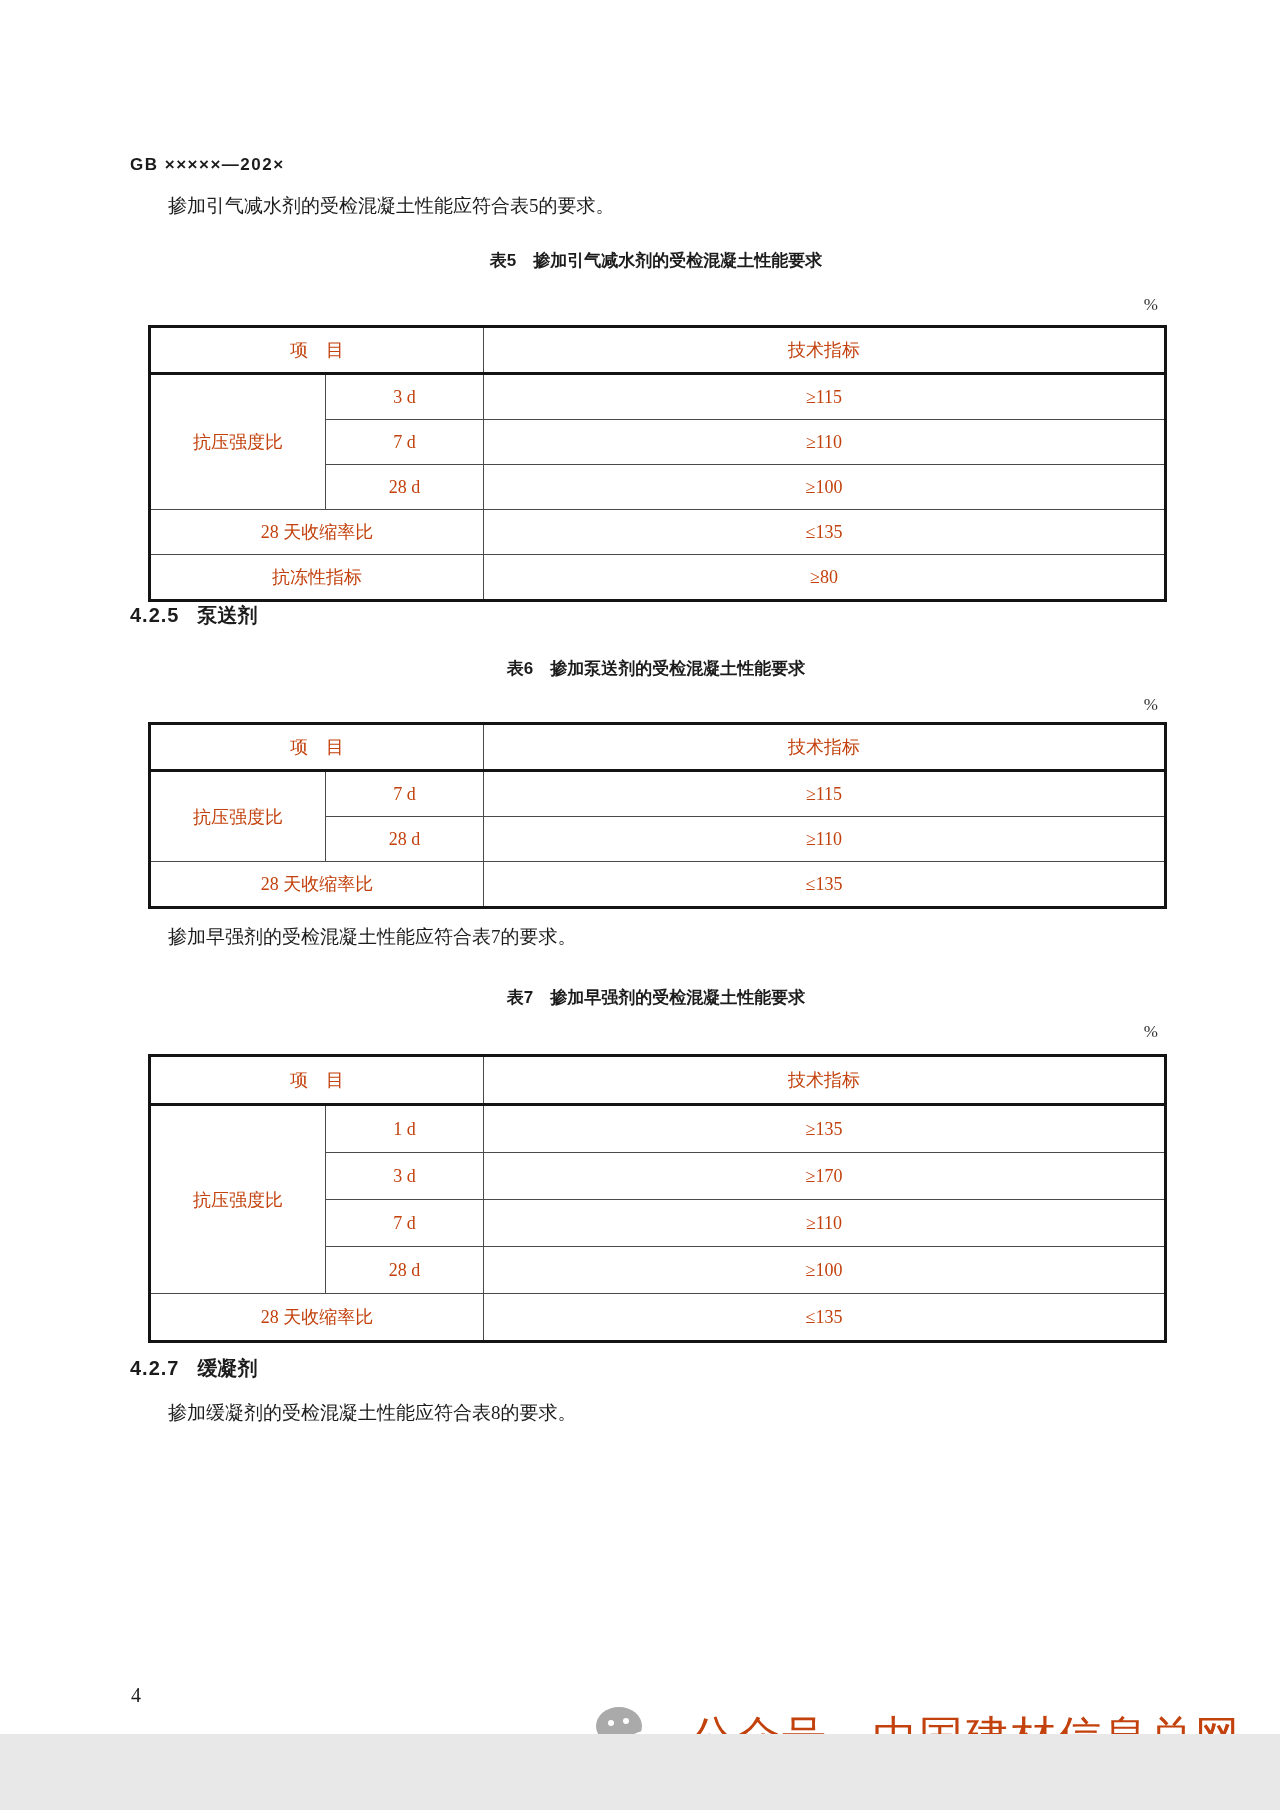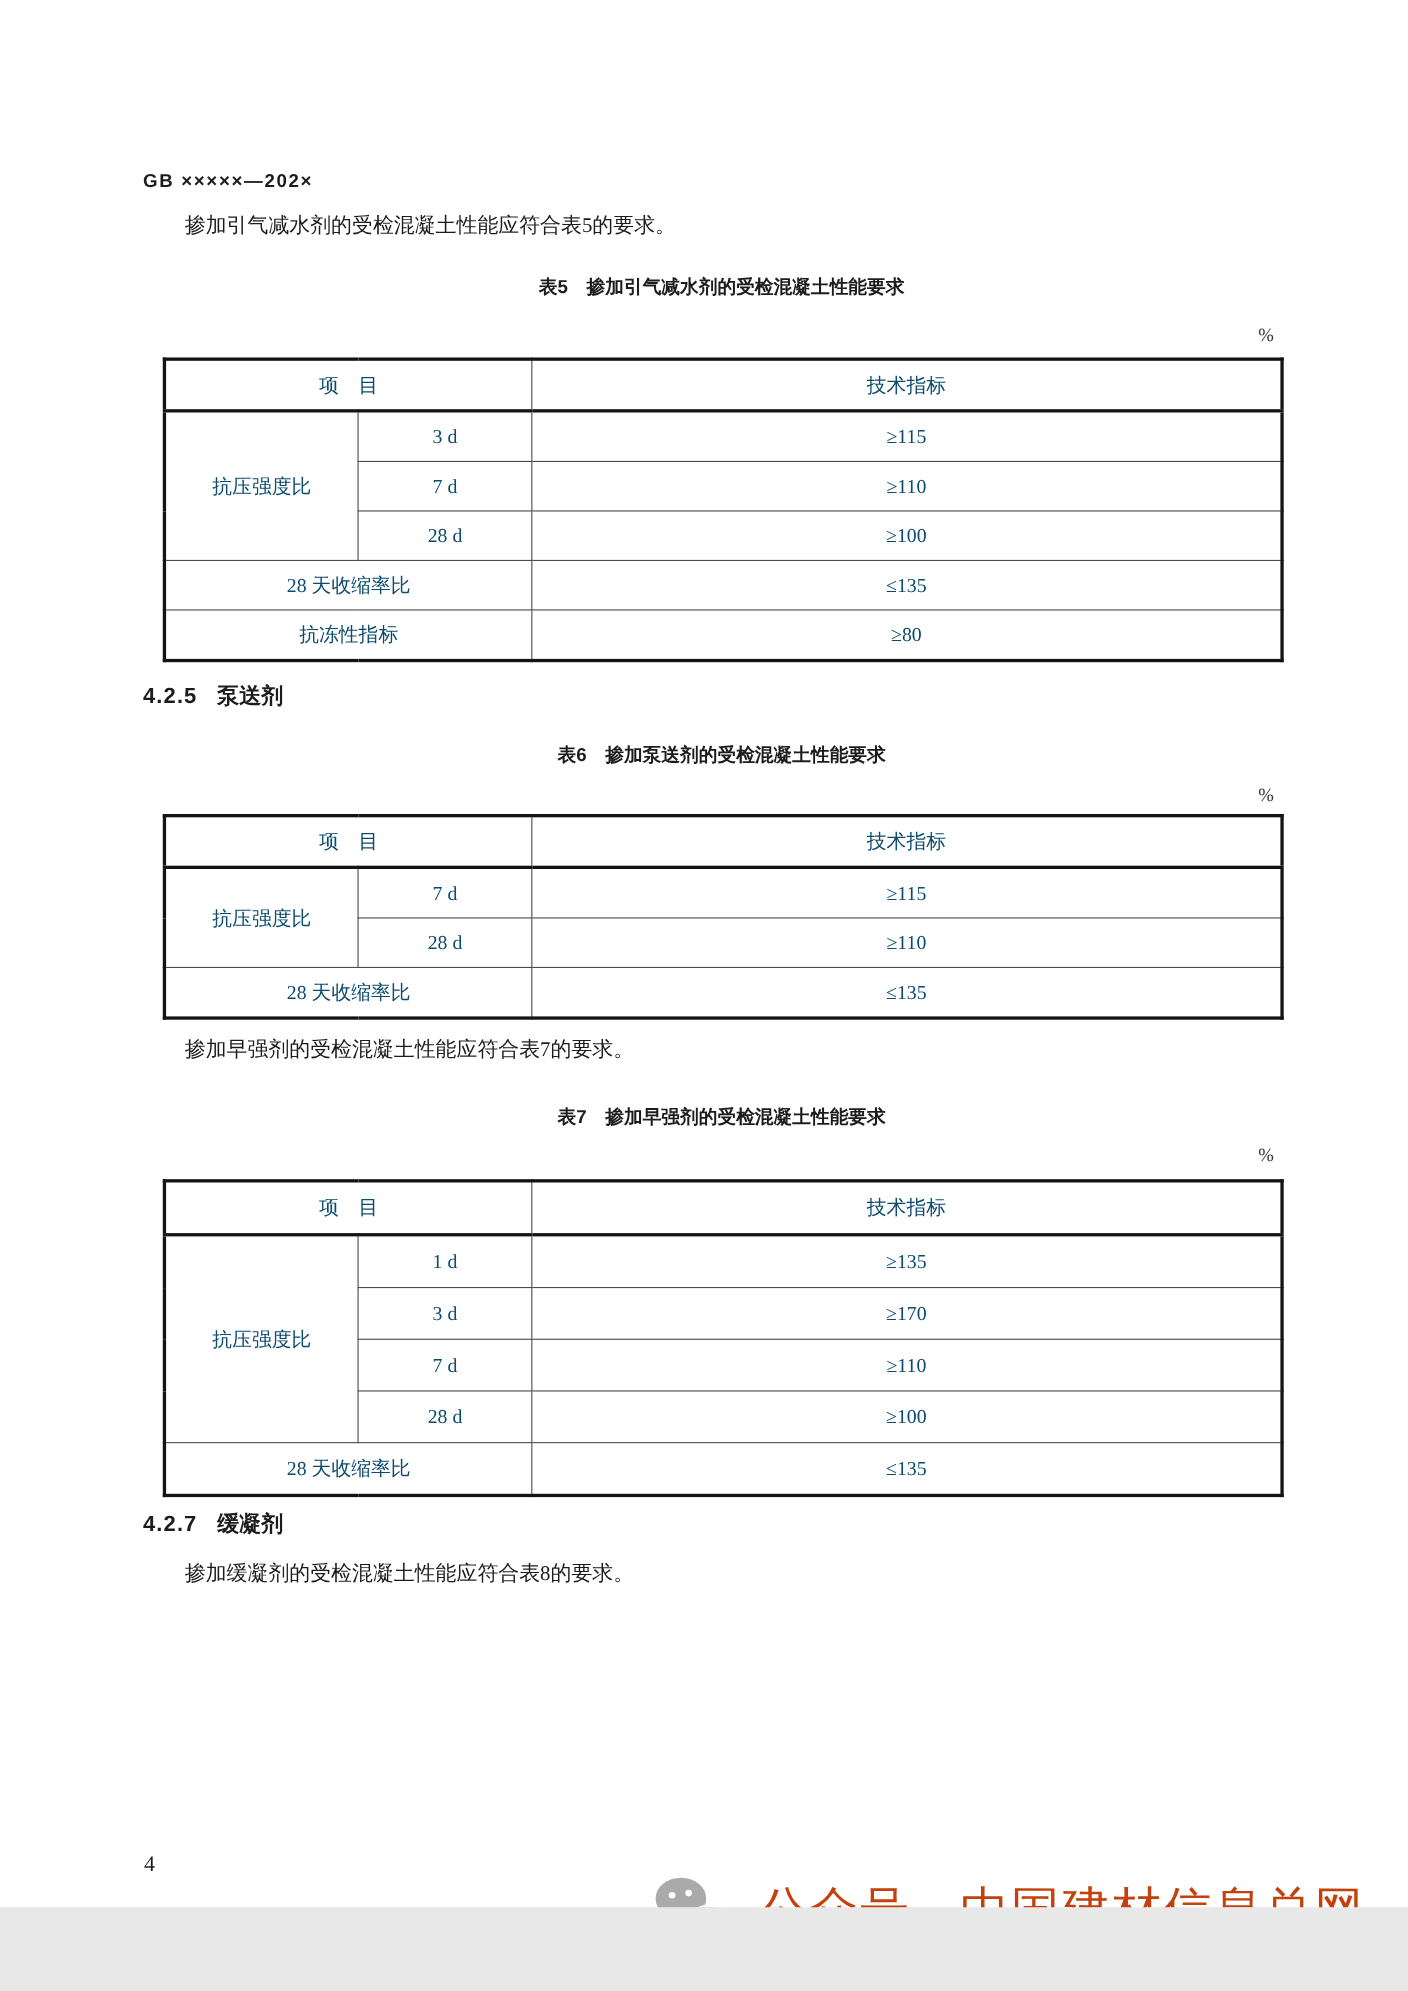--- a/index.html
+++ b/index.html
@@ -36,35 +36,35 @@
     color:#333;
   }
 
   table.spec {
     border-collapse:collapse; table-layout:fixed;
     margin-left:18px; width:1016px;
     border:3px solid #141414;
   }
   .spec th, .spec td {
     border:1px solid #4a4a4a; text-align:center; vertical-align:middle;
-    font-size:18px; font-weight:normal; padding:0; color:#0c4a6e;
+    font-size:18px; font-weight:normal; padding:0; color:#c2410c;
     font-family:"Liberation Serif","DejaVu Serif",serif;
   }
   .spec thead th { border-bottom:3px solid #141414; height:44px; }
   .spec td { height:44px; }
   .spec.t7 td { height:46px; }
   .spec.t7 thead th { height:46px; }
 
   
   .mt-h424 { margin-top:21px; }
   .mt-p424 { margin-top:17px; }
   .mt-c5   { margin-top:30px; }
   .mt-pct5 { margin-top:22px; }
   .mt-t5   { margin-top:10px; }
-  .mt-h425 { margin-top:18px; }
+  .mt-h425 { margin-top:0; }
   .mt-p425 { margin-top:12px; }
   .mt-c6   { margin-top:28px; }
   .mt-pct6 { margin-top:14px; }
   .mt-t6   { margin-top:7px; }
   .mt-h426 { margin-top:21px; }
   .mt-p426 { margin-top:15px; }
   .mt-c7   { margin-top:36px; }
   .mt-pct7 { margin-top:12px; }
   .mt-t7   { margin-top:12px; }
   .mt-h427 { margin-top:12px; }

